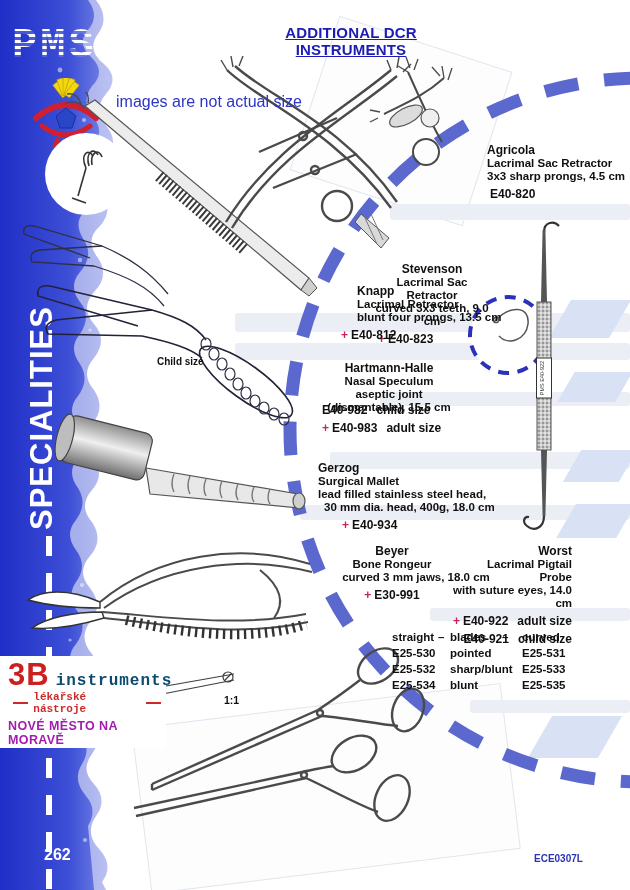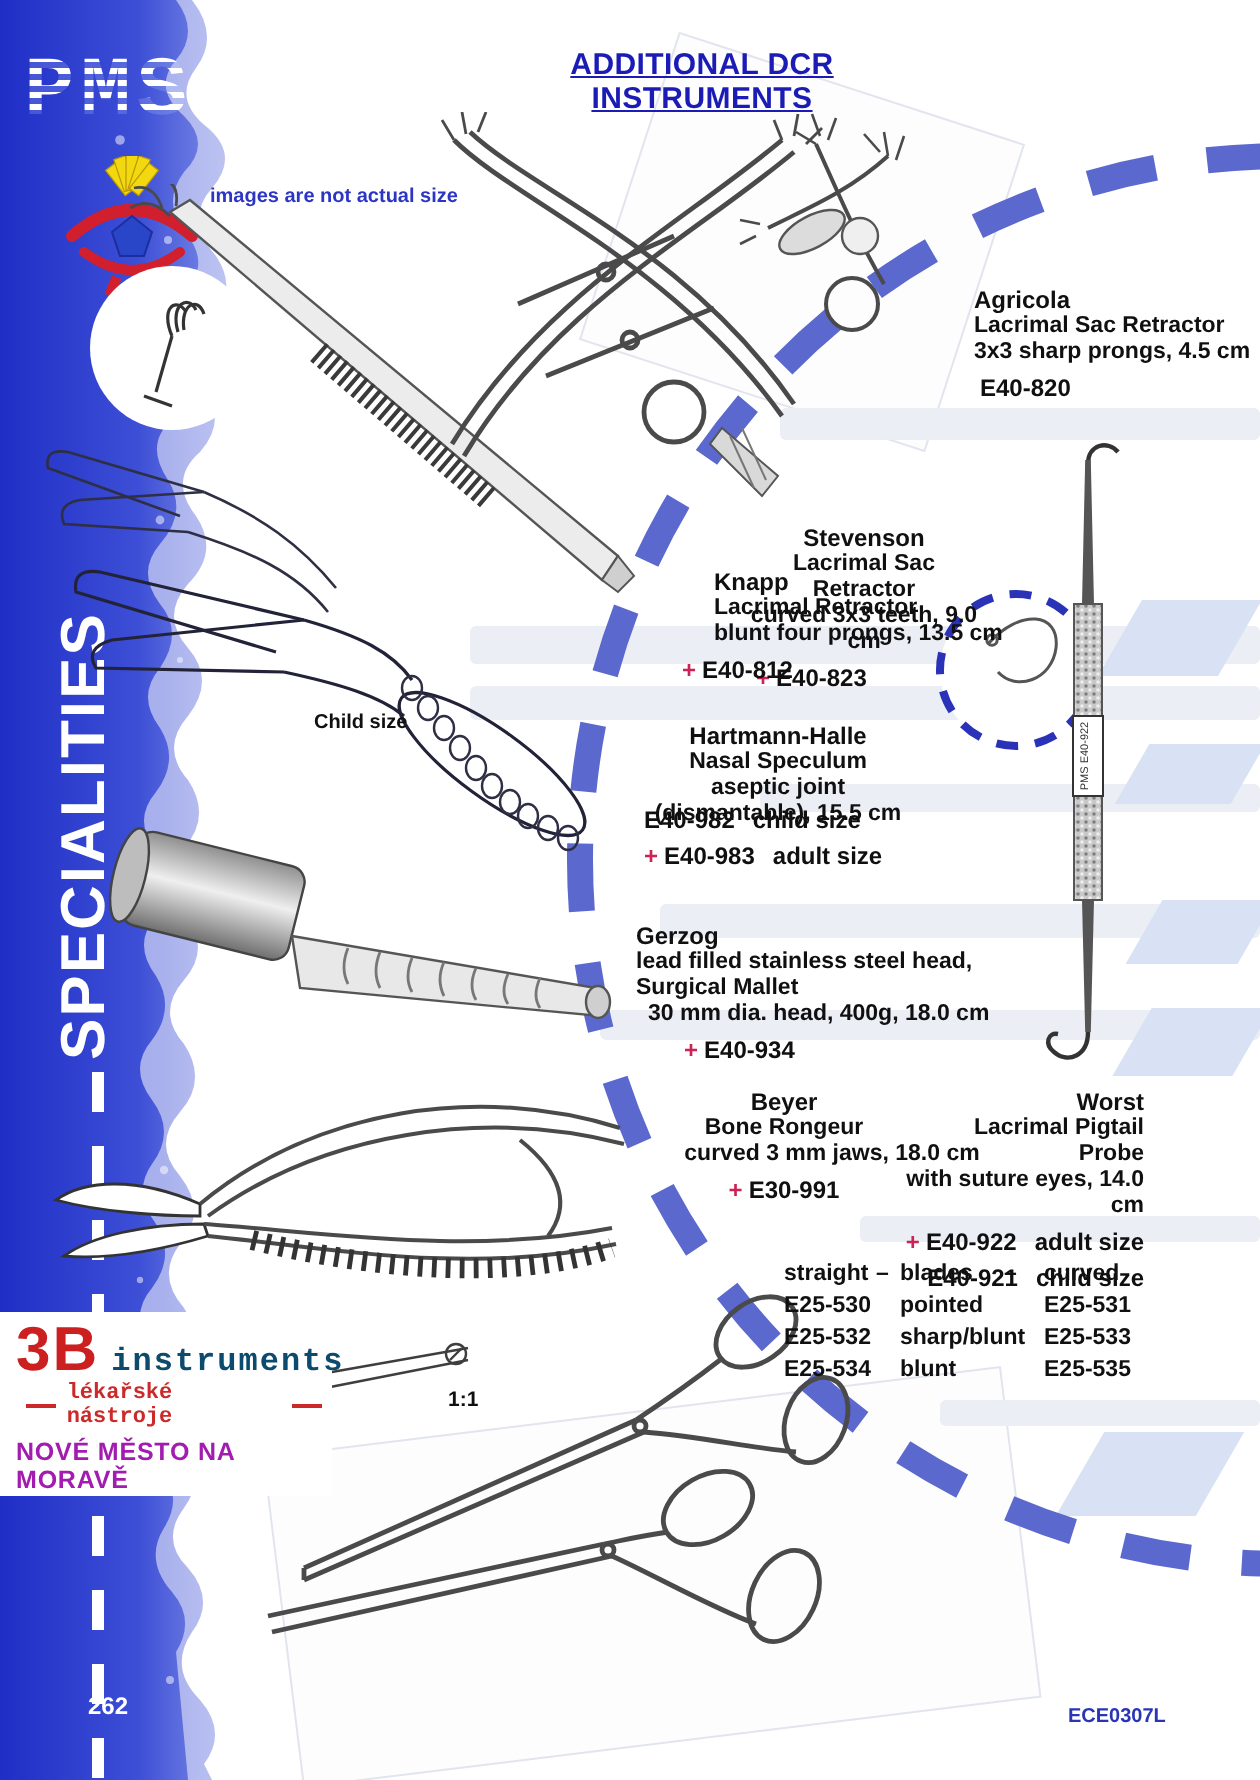--- a/index.html
+++ b/index.html
@@ -17,21 +17,21 @@
          background:repeating-linear-gradient(180deg,#ffffff 0 20px,transparent 20px 37px);}
   
   .pms{position:absolute;left:12px;top:22px;z-index:3;font-weight:900;font-size:42px;
        letter-spacing:3px;font-family:Liberation Mono, monospace;color:transparent;
        background:repeating-linear-gradient(180deg,#ffffff 0 3px,rgba(190,205,255,.22) 3px 6px);
        -webkit-background-clip:text;background-clip:text;}
   .svgabs{position:absolute;z-index:3;}
   
   .title{position:absolute;left:228px;top:24px;width:246px;text-align:center;z-index:5;
          font-size:15px;font-weight:700;color:#1b1bb5;text-decoration:underline;letter-spacing:.2px;}
-  .note{position:absolute;left:105px;top:93px;z-index:5;font-size:10px;font-weight:700;color:#2d35c5;}
+  .note{position:absolute;left:116px;top:93px;z-index:5;font-size:16px;font-weight:400;color:#2d35c5;}
   .side{position:absolute;left:24px;top:330px;height:200px;z-index:2;color:#ffffff;
         font-weight:700;font-size:31px;letter-spacing:1px;writing-mode:vertical-rl;
         transform:rotate(180deg);}
   
   .prod{position:absolute;z-index:5;font-size:11.5px;line-height:13px;font-weight:700;color:#101010;}
   .prod .nm{font-size:12px;}
   .codeline{margin-top:5px;font-size:12px;}
   .plus{color:#cc2255;margin-right:3px;}
   .sfx{margin-left:9px;}
   .ctr{text-align:center;}
@@ -49,21 +49,21 @@
   #vendor{position:absolute;left:0;top:656px;width:166px;height:92px;background:#ffffff;
           z-index:4;padding:4px 0 0 8px;box-sizing:border-box;}
   #vendor .row1{display:flex;align-items:baseline;}
   #vendor .b3{color:#cc1f1f;font-weight:700;font-size:31px;line-height:30px;letter-spacing:1px;}
   #vendor .inst{font-family:"Liberation Mono",monospace;font-size:16px;font-weight:700;
                 color:#0c4a6e;margin-left:6px;letter-spacing:1px;}
   #vendor .row2{display:flex;align-items:center;margin-top:1px;color:#cc2a2a;
                 font-family:"Liberation Mono",monospace;font-size:11px;font-weight:700;}
   #vendor .dash{width:16px;height:2px;background:#cc2a2a;margin:0 5px;}
   #vendor .city{margin-top:4px;font-size:12.5px;font-weight:700;color:#a21caf;letter-spacing:.4px;}
-  .pageno{position:absolute;left:44px;top:846px;z-index:5;color:#ffffff;font-weight:700;font-size:12px;}
+  .pageno{position:absolute;left:44px;top:846px;z-index:5;color:#ffffff;font-weight:700;font-size:16px;}
   .doccode{position:absolute;left:534px;top:853px;z-index:5;color:#2a35b5;font-weight:700;font-size:10px;}
 </style>
 </head>
 <body>
 
 <div id="page">
 
   <div class="sheet" style="left:310px;top:40px;width:180px;height:160px;transform:rotate(18deg);"></div>
   <div class="sheet" style="left:140px;top:705px;width:370px;height:165px;transform:rotate(-7deg);"></div>
 
@@ -349,22 +349,22 @@
     <div>Nasal Speculum</div>
     <div>aseptic joint (dismantable), 15.5 cm</div>
   </div>
   <div class="prod" style="left:322px;top:404px;">
     <div class="codeline" style="margin-top:0;"><span>E40-982</span><span class="sfx">child size</span></div>
     <div class="codeline"><span class="plus">+</span><span>E40-983</span><span class="sfx">adult size</span></div>
   </div>
 
   <div class="prod" style="left:318px;top:462px;">
     <div class="nm">Gerzog</div>
+    <div>Surgical Mallet</div>
     <div>lead filled stainless steel head,</div>
-    <div>Surgical Mallet</div>
     <div style="margin-left:6px;">30 mm dia. head, 400g, 18.0 cm</div>
     <div class="codeline" style="margin-left:24px;"><span class="plus">+</span><span>E40-934</span></div>
   </div>
 
   <div class="prod ctr" style="left:330px;top:545px;width:124px;">
     <div class="nm">Beyer</div>
     <div>Bone Rongeur</div>
     <div style="width:160px;margin-left:6px;">curved 3 mm jaws, 18.0 cm</div>
     <div class="codeline"><span class="plus">+</span><span>E30-991</span></div>
   </div>

